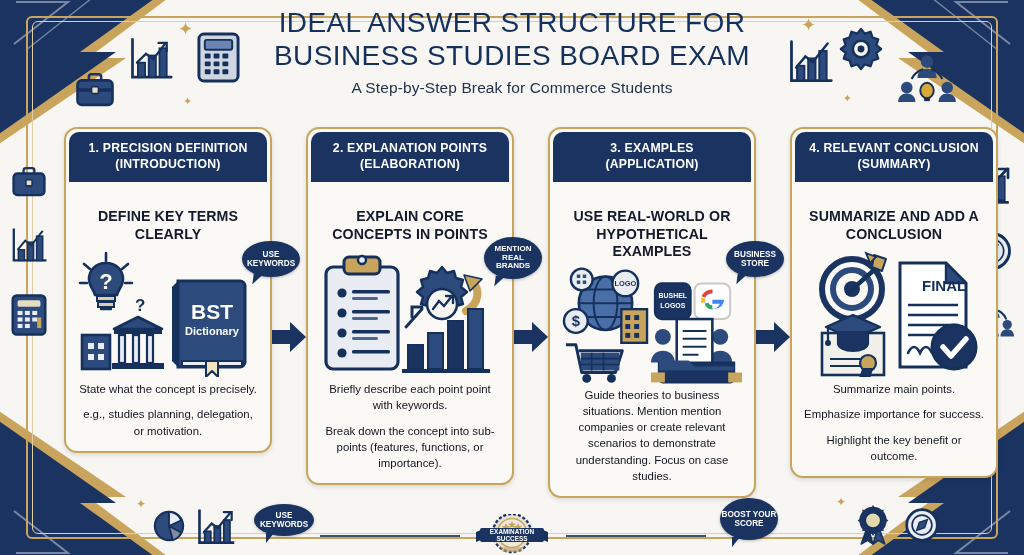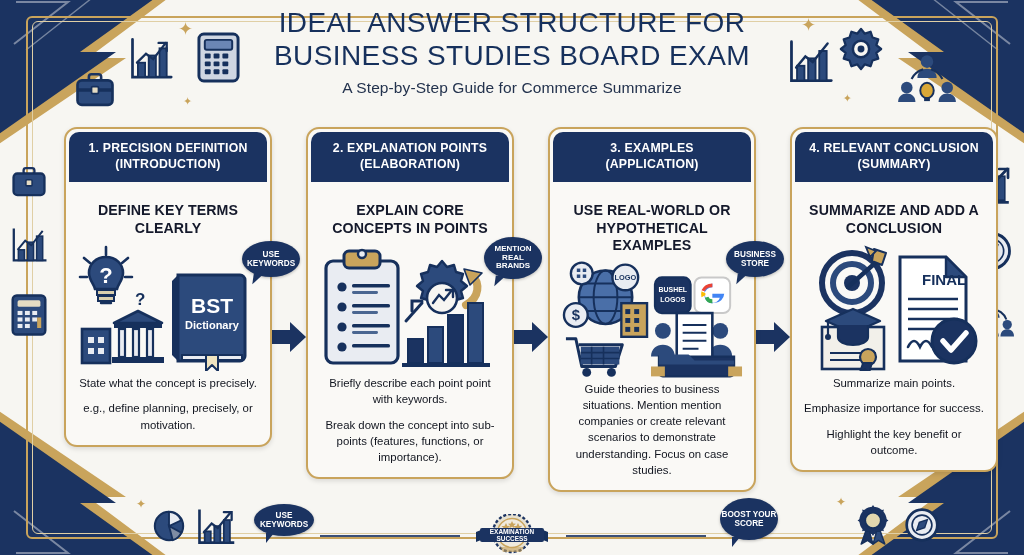--- a/index.html
+++ b/index.html
@@ -55,21 +55,21 @@
     box-shadow:0 2px 5px rgba(0,0,0,.12);
   }
   .card-hdr {
     background:#1b3361; color:#fff;
     border-radius:10px 10px 0 0;
     margin:3px 3px 0 3px;
     padding:9px 6px 9px 6px;
     text-align:center;
     font-weight:bold; font-size:12.3px; line-height:1.3; letter-spacing:.2px;
   }
-  .card-body { padding:20px 10px 12px; text-align:center; }
+  .card-body { padding:26px 10px 12px; text-align:center; }
   .card-head2 {
     font-size:14.2px; font-weight:bold; color:#14192b;
     line-height:1.24; letter-spacing:.1px; margin-bottom:4px;
   }
   .art { height:132px; display:flex; align-items:center; justify-content:center; position:relative; }
   .card-desc { font-size:11.4px; color:#11151f; line-height:1.42; }
   .card-desc p { margin:9px 2px 0; font-weight:normal; }
   .card-desc p:first-child { margin-top:2px; }
 
   
@@ -142,21 +142,21 @@
     <polygon points="0,0 162,0 84,56 120,56 0,140" fill="#1b3361"></polygon>
     <polyline points="20,6 72,6 18,48" fill="none" stroke="#aeb6c4" stroke-width="2" opacity=".65"></polyline>
   </svg>
 
   <div class="gold-frame"></div>
   <div class="gold-frame inner"></div>
 
   <div id="header">
     <div id="title1">IDEAL ANSWER STRUCTURE FOR</div>
     <div id="title2">BUSINESS STUDIES BOARD EXAM</div>
-    <div id="subtitle">A Step-by-Step Guide for Commerce Summarize</div>
+    <div id="subtitle">A Step-by-Step Break for Commerce Students</div>
   </div>
 
   <svg class="deco" style="left:74px; top:70px;" width="42" height="40" viewBox="0 0 48 44">
     <rect x="17" y="4" width="14" height="8" rx="3" fill="none" stroke="#1b3361" stroke-width="3"></rect>
     <rect x="4" y="11" width="40" height="28" rx="5" fill="#2c4a7c" stroke="#16305c" stroke-width="3"></rect>
     <rect x="4" y="20" width="40" height="4" fill="#16305c"></rect>
     <rect x="20" y="18" width="8" height="8" rx="1.5" fill="#e5dcc3" stroke="#16305c" stroke-width="2"></rect>
   </svg>
   <svg class="deco" style="left:128px; top:35px;" width="45" height="50" viewBox="0 0 50 54">
     <path d="M5 4 V46 H48" stroke="#16305c" stroke-width="3" fill="none" stroke-linecap="round"></path>
@@ -314,21 +314,21 @@
               <path d="M100 32 v86 l-6 -6 v-74 z" fill="#16305c"></path>
               <rect x="104" y="112" width="60" height="5" fill="#e9ecf2" stroke="#16305c" stroke-width="2"></rect>
               <path d="M128 112 v16 l6 -6 l6 6 v-16z" fill="#f0e4c0" stroke="#16305c" stroke-width="2" stroke-linejoin="round"></path>
               <text x="134" y="70" font-size="21" font-weight="bold" fill="#fff" text-anchor="middle" font-family="Liberation Sans, sans-serif">BST</text>
               <text x="134" y="86" font-size="11" font-weight="bold" fill="#fff" text-anchor="middle" font-family="Liberation Sans, sans-serif">Dictionary</text>
             </g>
           </svg>
         </div>
         <div class="card-desc">
           <p>State what the concept is precisely.</p>
-          <p>e.g., define planning, precisely, or motivation.</p>
+          <p>e.g., studies planning, delegation, or motivation.</p>
         </div>
       </div>
       <div class="bubble b1">USE KEYWORDS</div>
     </div>
 
     <div class="arrow">
       <svg width="34" height="30" viewBox="0 0 34 30">
           <path d="M0 8 H18 V0 L34 15 L18 30 V22 H0 Z" fill="#1b3361"></path>
         </svg>
     </div>

